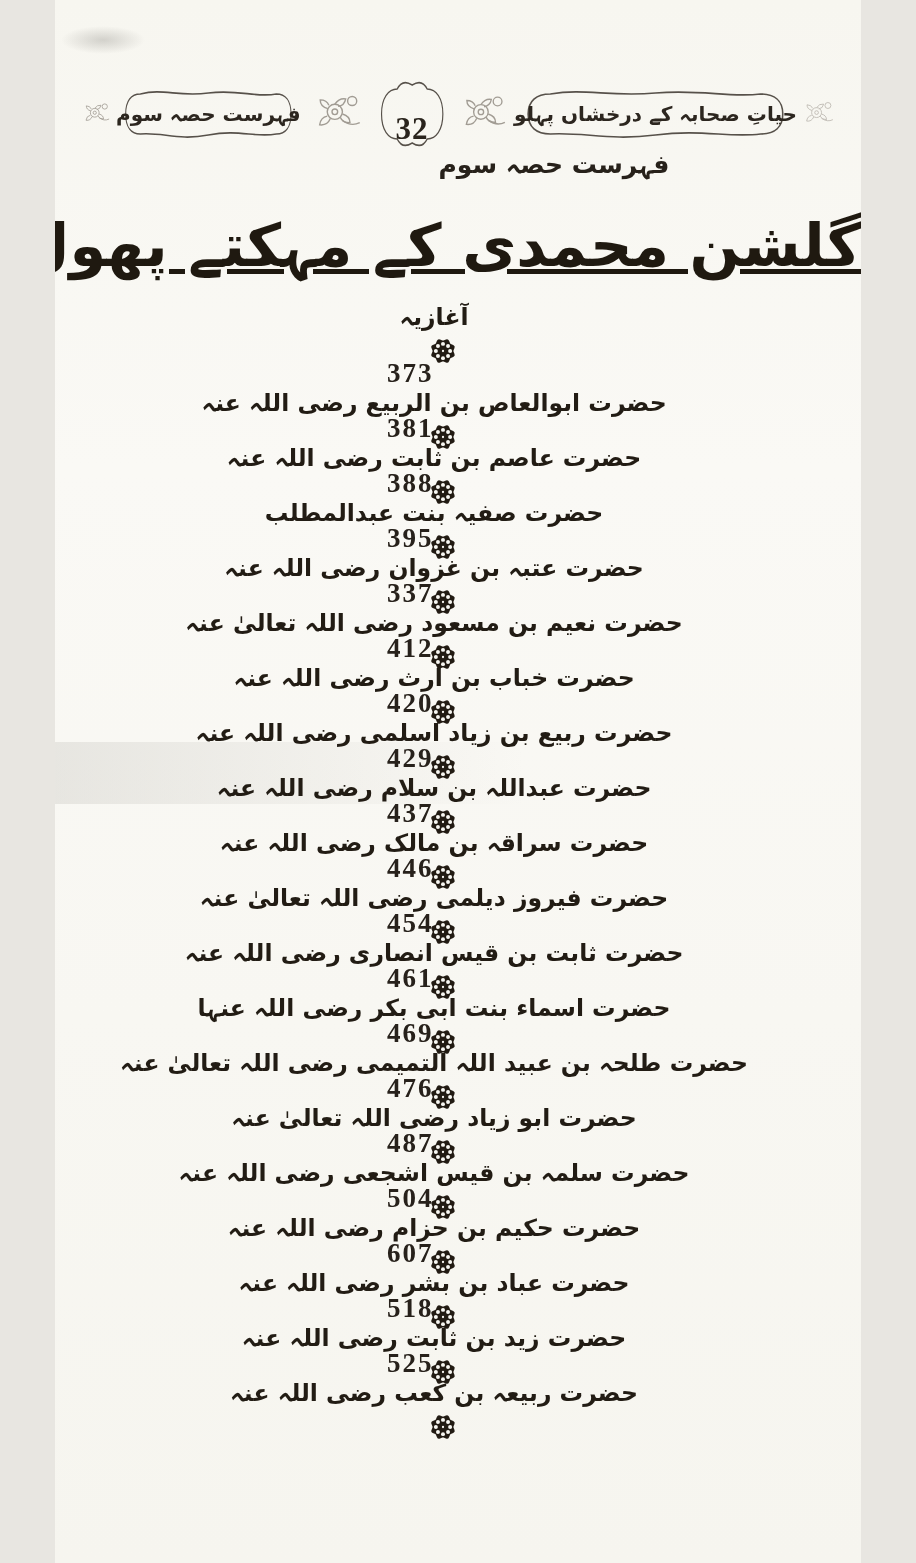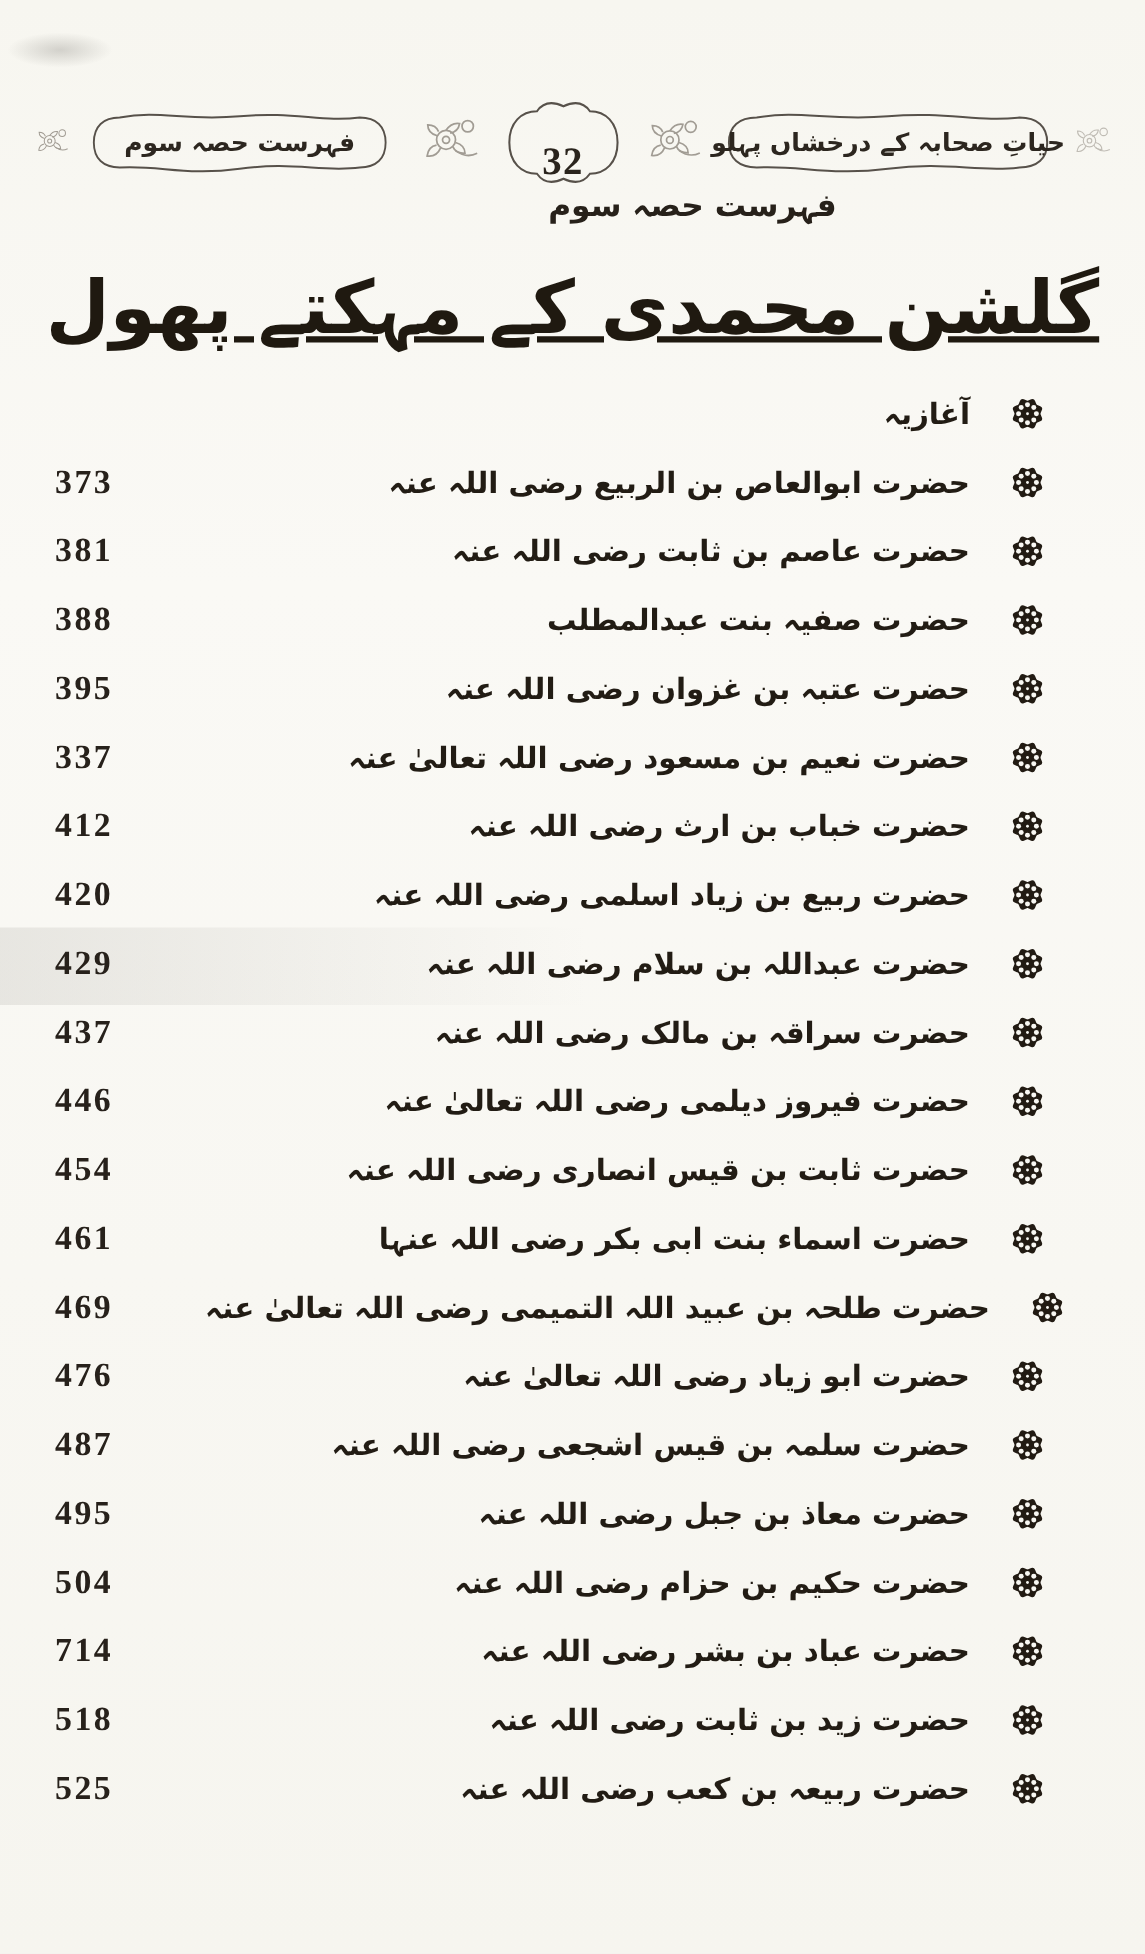--- a/index.html
+++ b/index.html
@@ -1,19 +1,19 @@
 <!DOCTYPE html>
 <html lang="ur"><head>
 <meta charset="utf-8">
 <style>
   html,body{margin:0;padding:0;}
   body{background:#e8e6e1;}
   .page{
     position:relative;
-    width:916px;height:1563px;
+    width:806px;height:1563px;
     margin:0 auto;
     background:#f8f7f2;
     background-image:linear-gradient(180deg,#f7f6f0 0%, #faf9f5 30%, #f6f5ef 100%);
     overflow:hidden;
     font-family:"DejaVu Sans", sans-serif;
     color:#241d15;
   }
   
   .smudge{
     position:absolute;left:6px;top:26px;width:84px;height:28px;
@@ -58,21 +58,21 @@
     text-align:center;direction:rtl;
     font-size:59px;font-weight:bold;color:#1f1910;
     line-height:104px;letter-spacing:1px;white-space:nowrap;text-decoration:underline;
   }
   
   .toc{
     position:absolute;top:303px;left:26px;right:26px;
   }
   .toc-row{
     height:55px;display:flex;align-items:center;
-    padding-left:18px;padding-right:48px;
+    padding-left:18px;padding-right:48px;flex-direction:column;
   }
   .toc-page{
     width:112px;flex:none;text-align:left;
     font-family:"Liberation Serif", serif;
     font-size:27px;font-weight:bold;color:#27211b;letter-spacing:2px;
   }
   .toc-title{
     flex:1;direction:rtl;text-align:start;
     font-size:23.5px;font-weight:bold;color:#221c14;
     white-space:nowrap;overflow:visible;
@@ -323,42 +323,33 @@
     <div class="toc-row">
       <div class="toc-page">487</div>
       <div class="toc-title">حضرت سلمہ بن قیس اشجعی رضی اللہ عنہ</div>
       <span class="toc-bullet">
         <svg width="38" height="38" viewBox="0 0 40 40">
             <use href="#rosette"></use>
           </svg>
       </span>
     </div>
 
-    <div class="toc-row">
-      <div class="toc-page">495</div>
-      <div class="toc-title">حضرت معاذ بن جبل رضی اللہ عنہ</div>
-      <span class="toc-bullet">
-        <svg width="38" height="38" viewBox="0 0 40 40">
-            <use href="#rosette"></use>
-          </svg>
-      </span>
-    </div>
 
     <div class="toc-row">
       <div class="toc-page">504</div>
       <div class="toc-title">حضرت حکیم بن حزام رضی اللہ عنہ</div>
       <span class="toc-bullet">
         <svg width="38" height="38" viewBox="0 0 40 40">
             <use href="#rosette"></use>
           </svg>
       </span>
     </div>
 
     <div class="toc-row">
-      <div class="toc-page">714</div>
+      <div class="toc-page">607</div>
       <div class="toc-title">حضرت عباد بن بشر رضی اللہ عنہ</div>
       <span class="toc-bullet">
         <svg width="38" height="38" viewBox="0 0 40 40">
             <use href="#rosette"></use>
           </svg>
       </span>
     </div>
 
     <div class="toc-row">
       <div class="toc-page">518</div>

